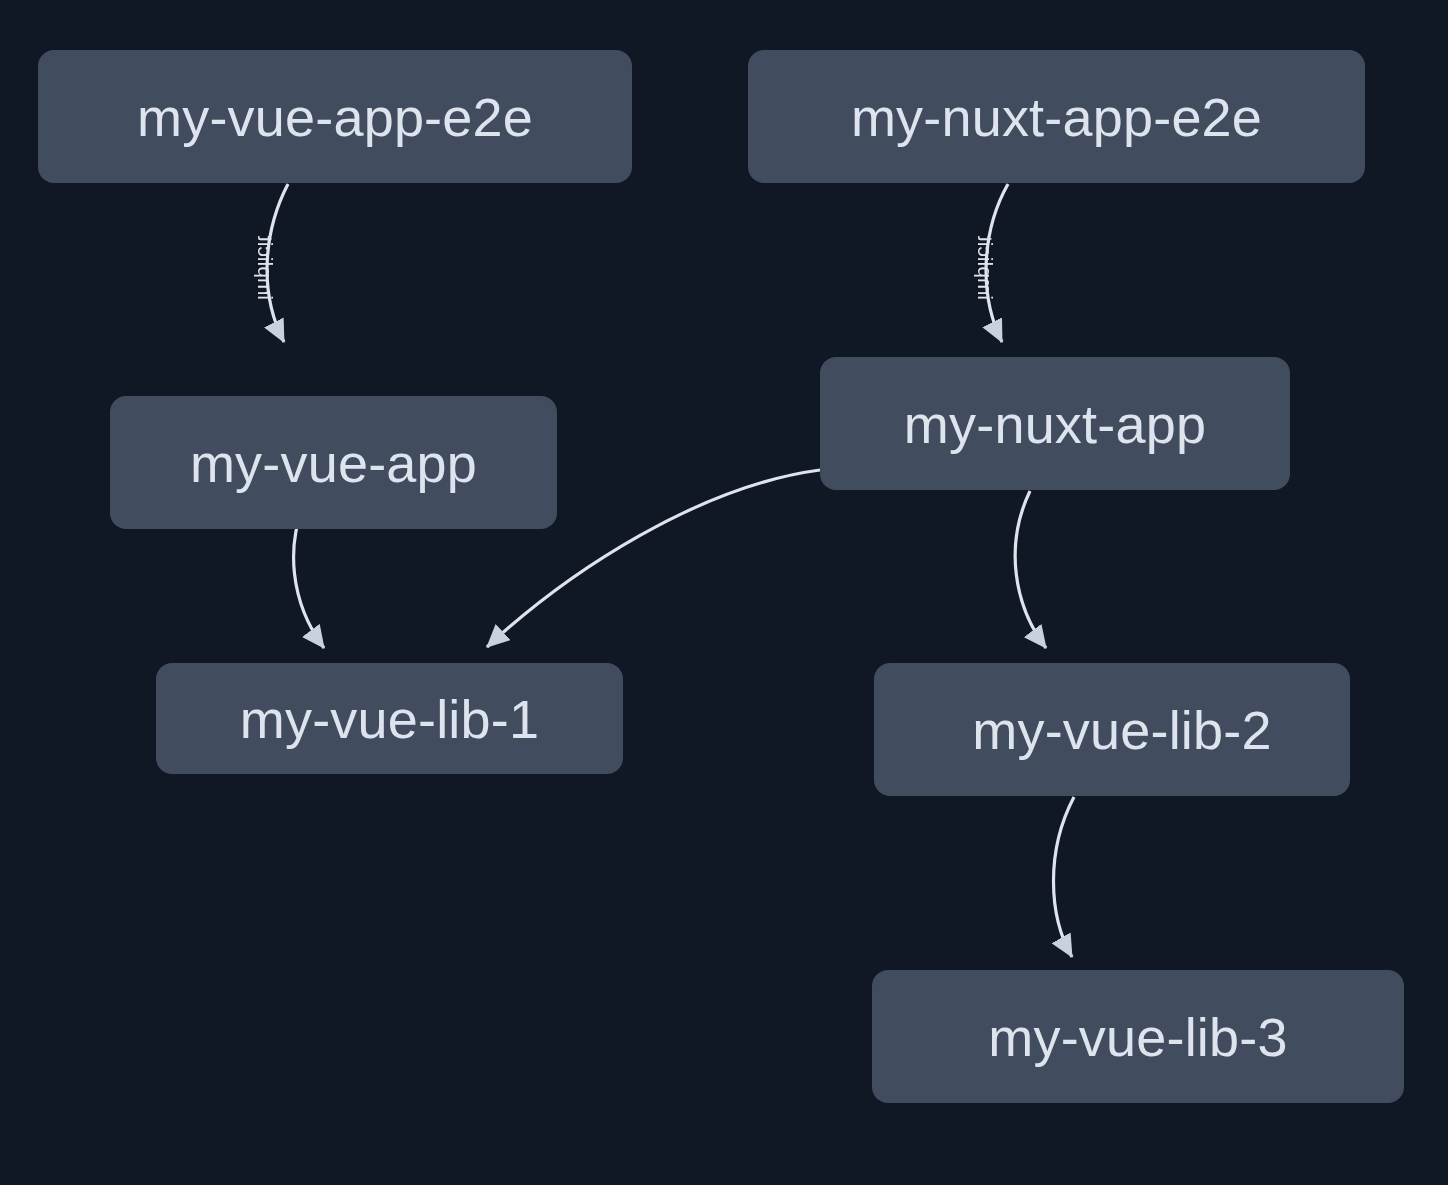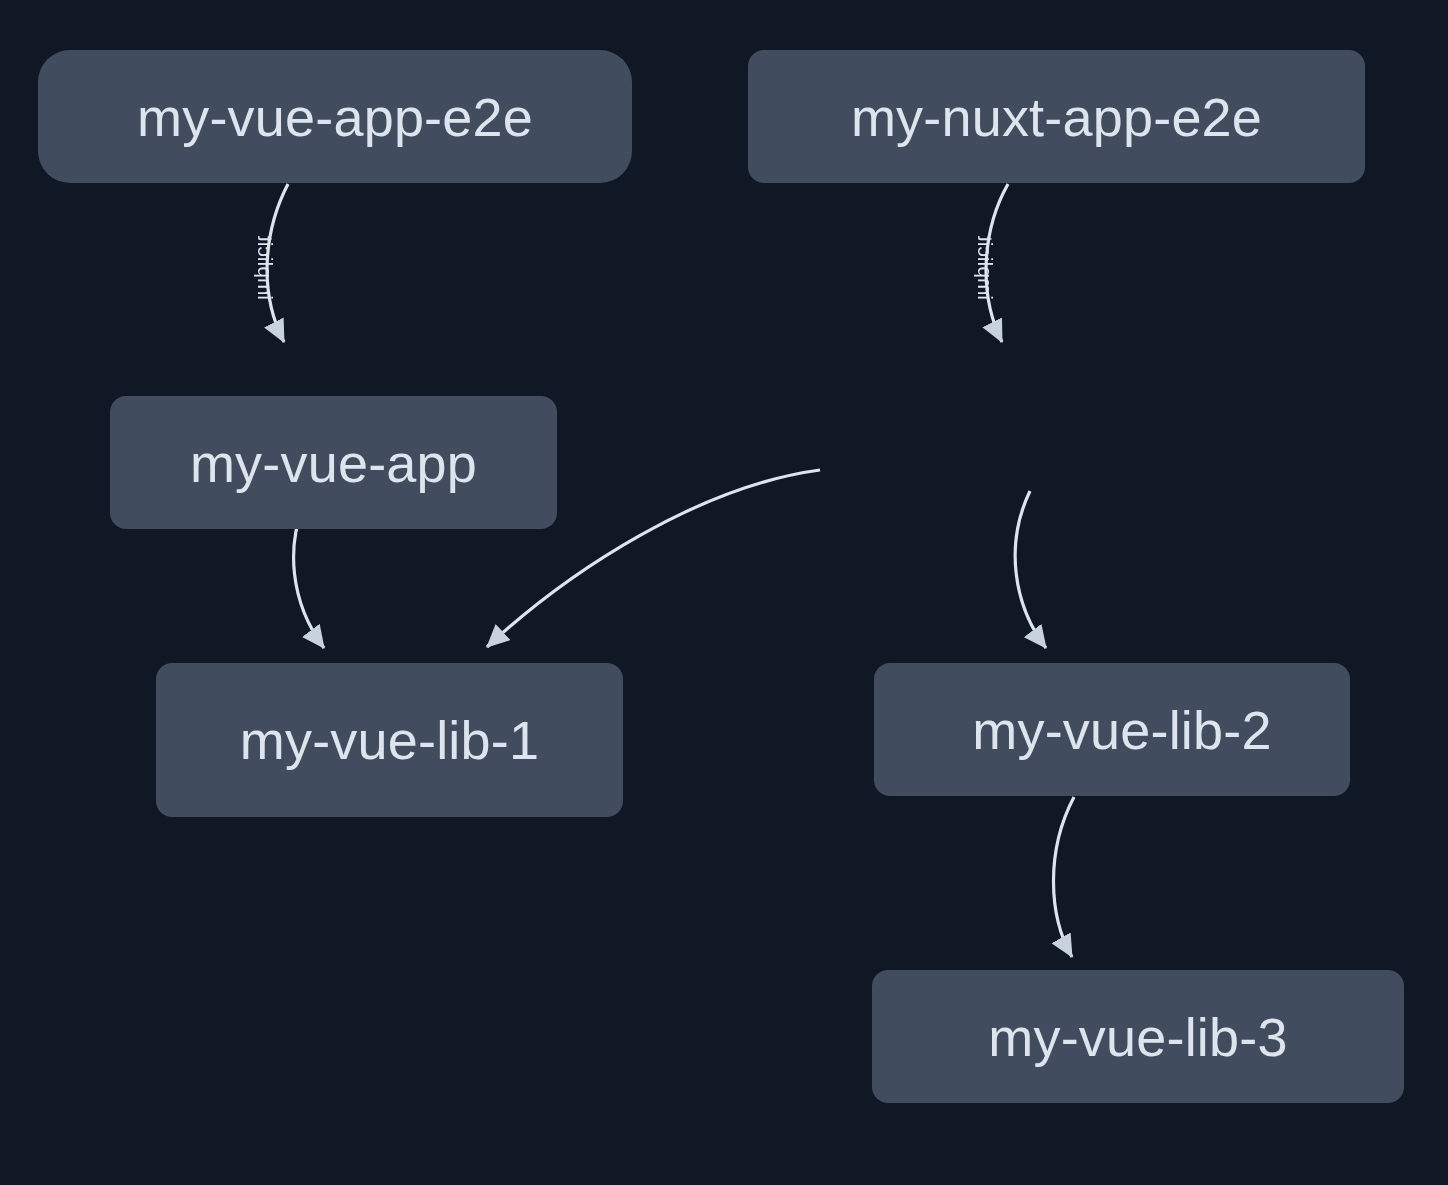--- a/index.html
+++ b/index.html
@@ -89,34 +89,37 @@
 
     <g>
       <path d="M 1030 491 C 1004 545 1014 606 1046 648" fill="none" stroke="#dde4ed" stroke-width="3.2" marker-end="url(#arrowhead-lg)"></path>
     </g>
 
     <g>
       <path d="M 1074 797 C 1046 850 1048 915 1072 957" fill="none" stroke="#dde4ed" stroke-width="3.2" marker-end="url(#arrowhead-lg)"></path>
     </g>
   </svg>
 
-  <div class="graph-node" style="left:38px; top:50px; width:594px; height:133px;border-radius:32px;">
+  <div class="graph-node" style="left:38px; top:50px; width:594px; height:133px;">
     <span class="node-label">my-vue-app-e2e</span>
   </div>
 
   <div class="graph-node" style="left:748px; top:50px; width:617px; height:133px;text-align:right;">
     <span class="node-label">my-nuxt-app-e2e</span>
   </div>
 
   <div class="graph-node" style="left:110px; top:357px; width:447px; height:133px;margin-top:39px;">
     <span class="node-label">my-vue-app</span>
   </div>
 
+  <div class="graph-node" style="left:820px; top:357px; width:470px; height:133px;">
+    <span class="node-label">my-nuxt-app</span>
+  </div>
 
-  <div class="graph-node" style="left:156px; top:663px; width:467px; height:154px;align-items:center;">
+  <div class="graph-node" style="left:156px; top:663px; width:467px; height:111px;align-items:center;">
     <span class="node-label">my-vue-lib-1</span>
   </div>
 
   <div class="graph-node" style="left:874px; top:663px; width:476px; height:133px;padding-left:20px;">
     <span class="node-label">my-vue-lib-2</span>
   </div>
 
   <div class="graph-node" style="left:872px; top:970px; width:532px; height:133px;">
     <span class="node-label">my-vue-lib-3</span>
   </div>

